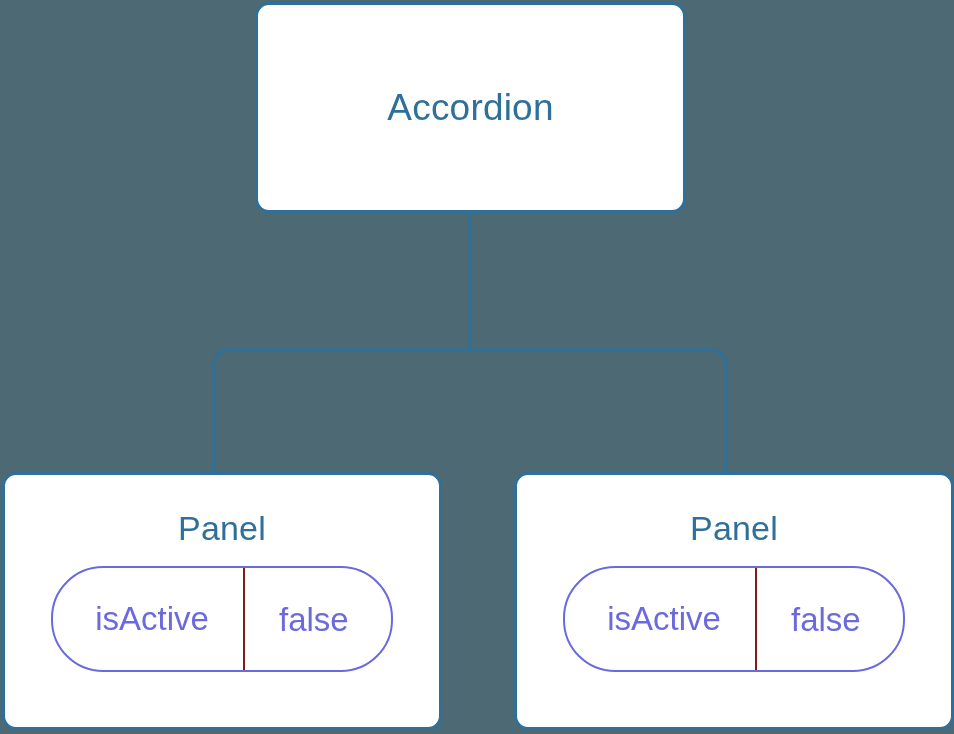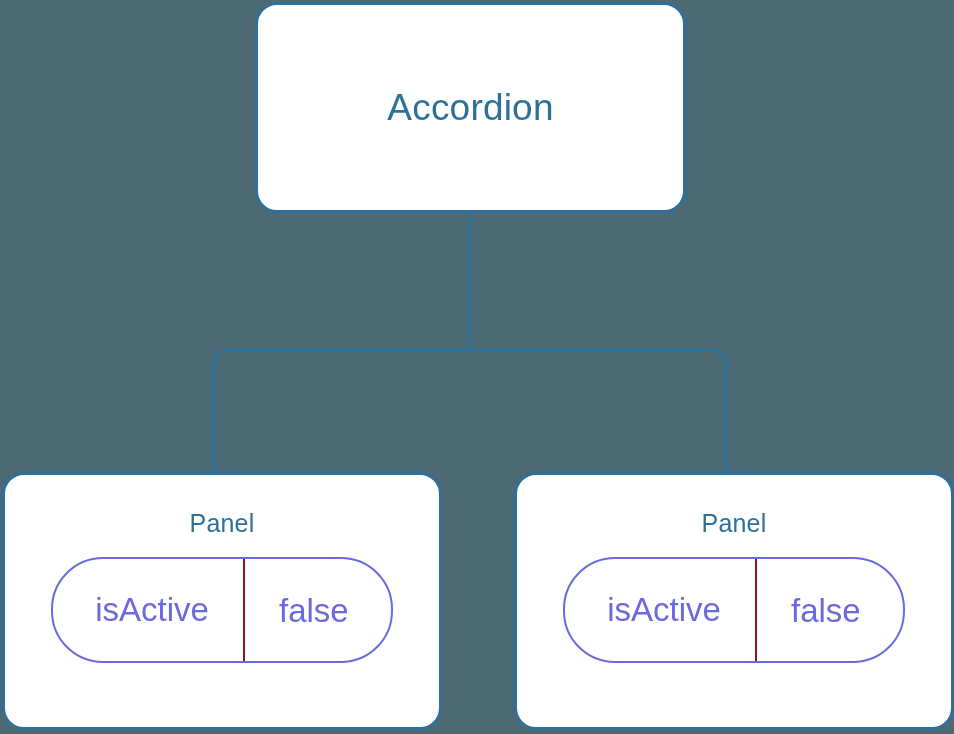--- a/index.html
+++ b/index.html
@@ -24,21 +24,21 @@
     left: 0;
     top: 0;
     width: 954px;
     height: 734px;
     pointer-events: none;
   }
   .node-box {
     position: absolute;
     background: #ffffff;
     border: 3px solid #2e7099;
-    border-radius: 22px;
+    border-radius: 14px;
     box-sizing: border-box;
     display: flex;
     flex-direction: column;
     align-items: center;
   }
   #node-accordion {
     left: 255px;
     top: 2px;
     width: 431px;
     height: 211px;
@@ -53,21 +53,21 @@
   }
   #node-panel-right {
     left: 514px;
     top: 472px;
     width: 440px;
     height: 258px;
     padding-top: 36px;
   }
   .node-title {
     color: #2e7099;
-    font-size: 25px;
+    font-size: 34px;
     line-height: 1;
     letter-spacing: 0.2px;
     white-space: nowrap;
   }
   #node-accordion .node-title {
     font-size: 37px;
   }
   .prop-pill {
     margin-top: 21px;
     display: flex;

